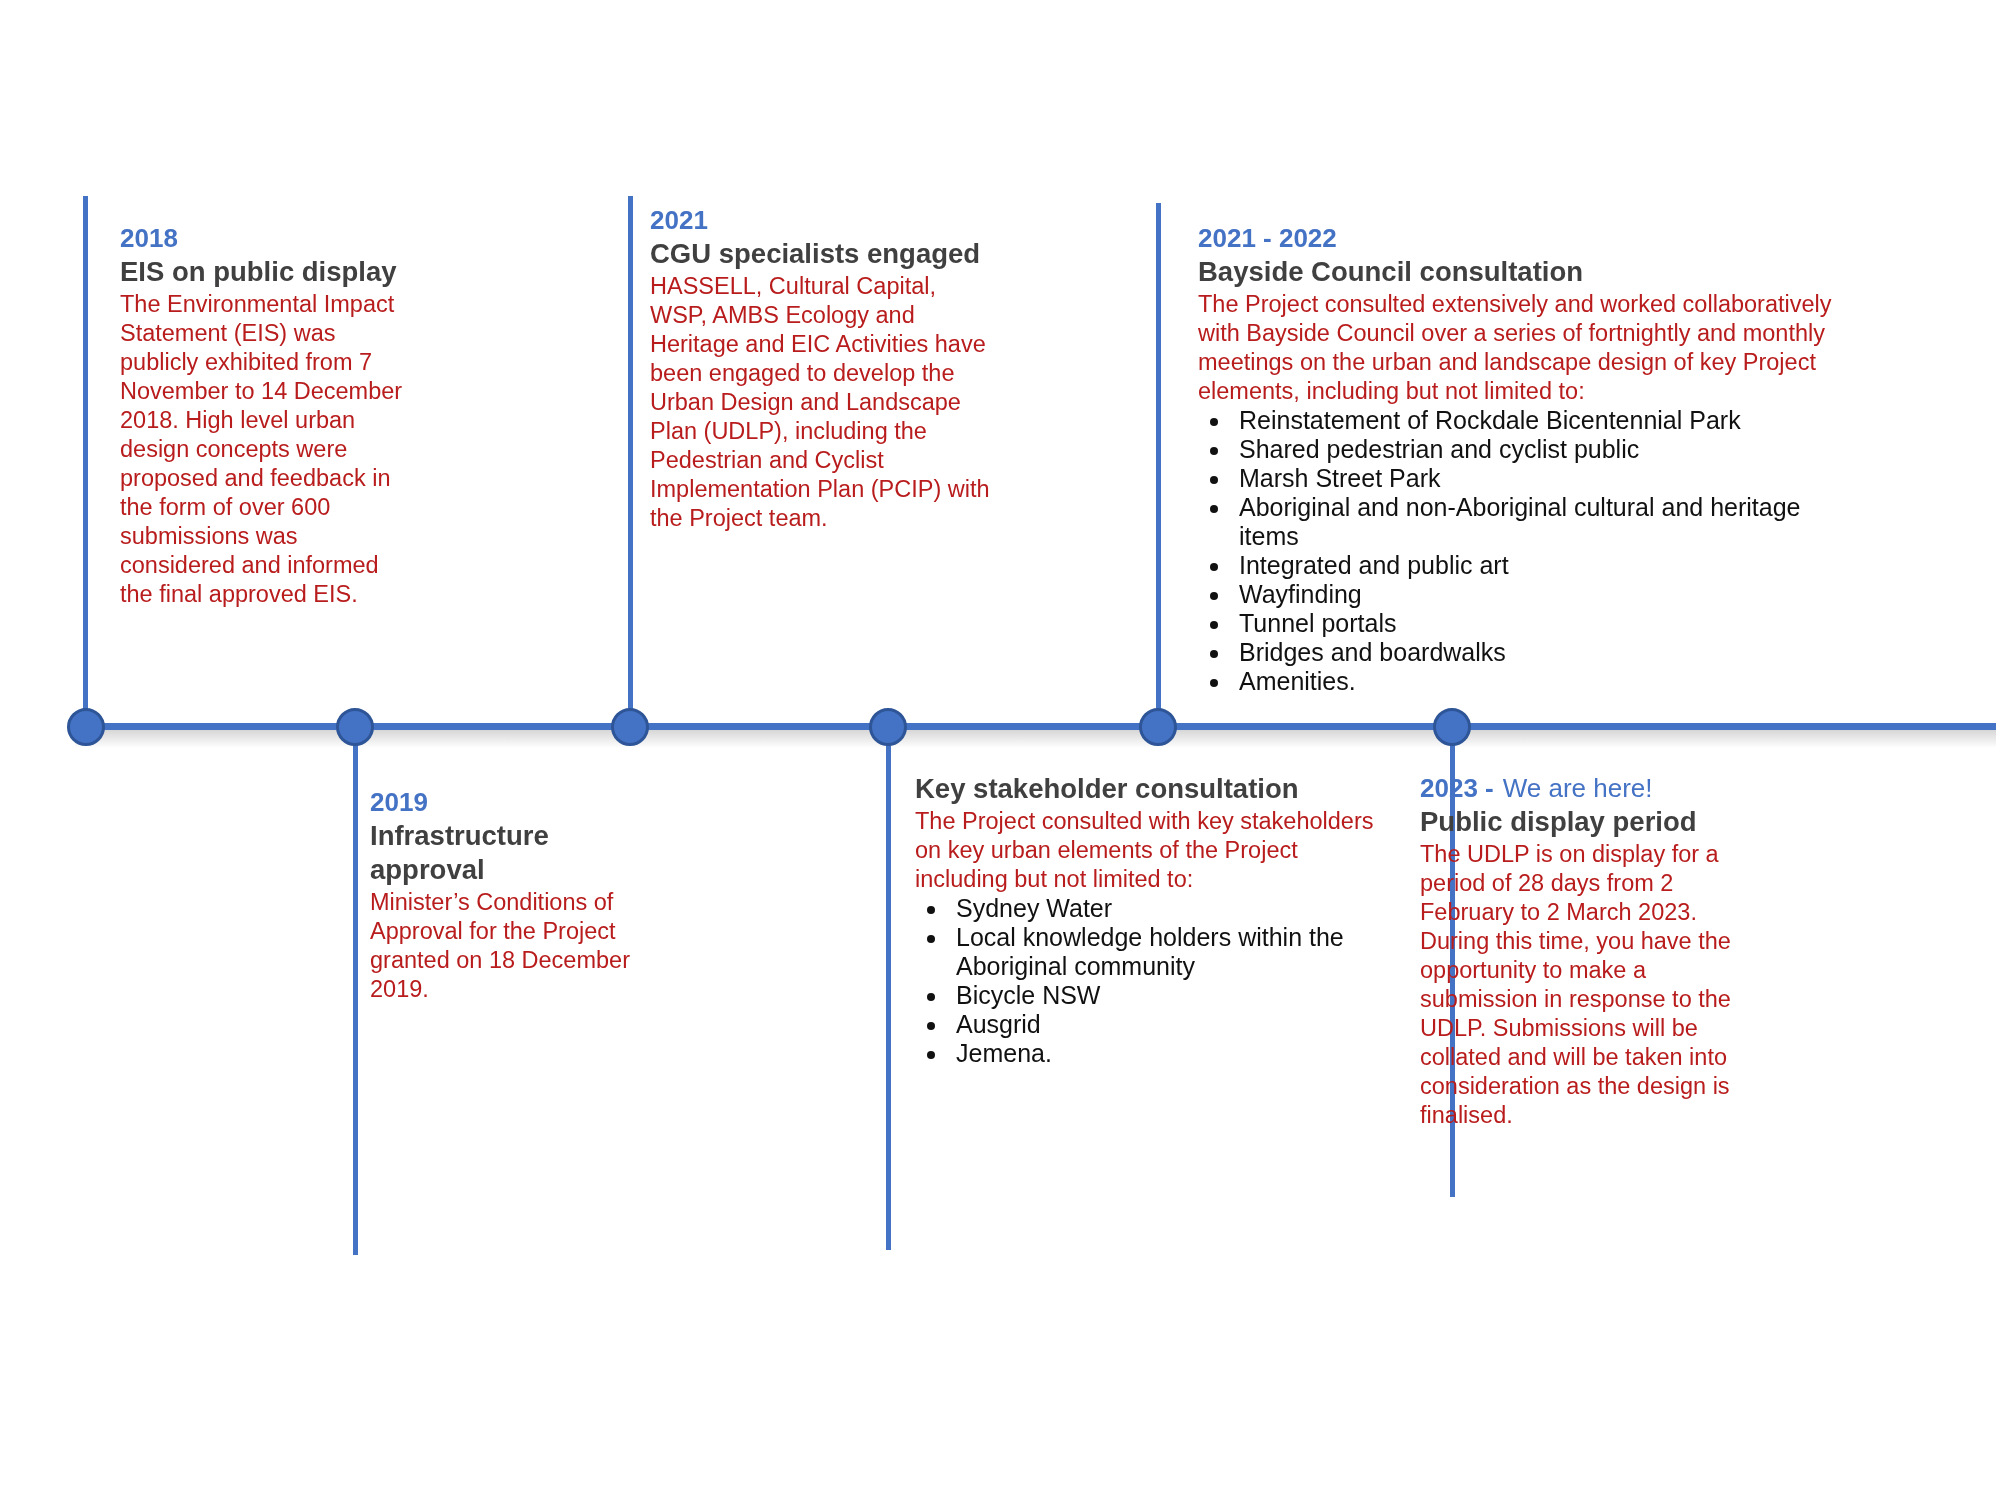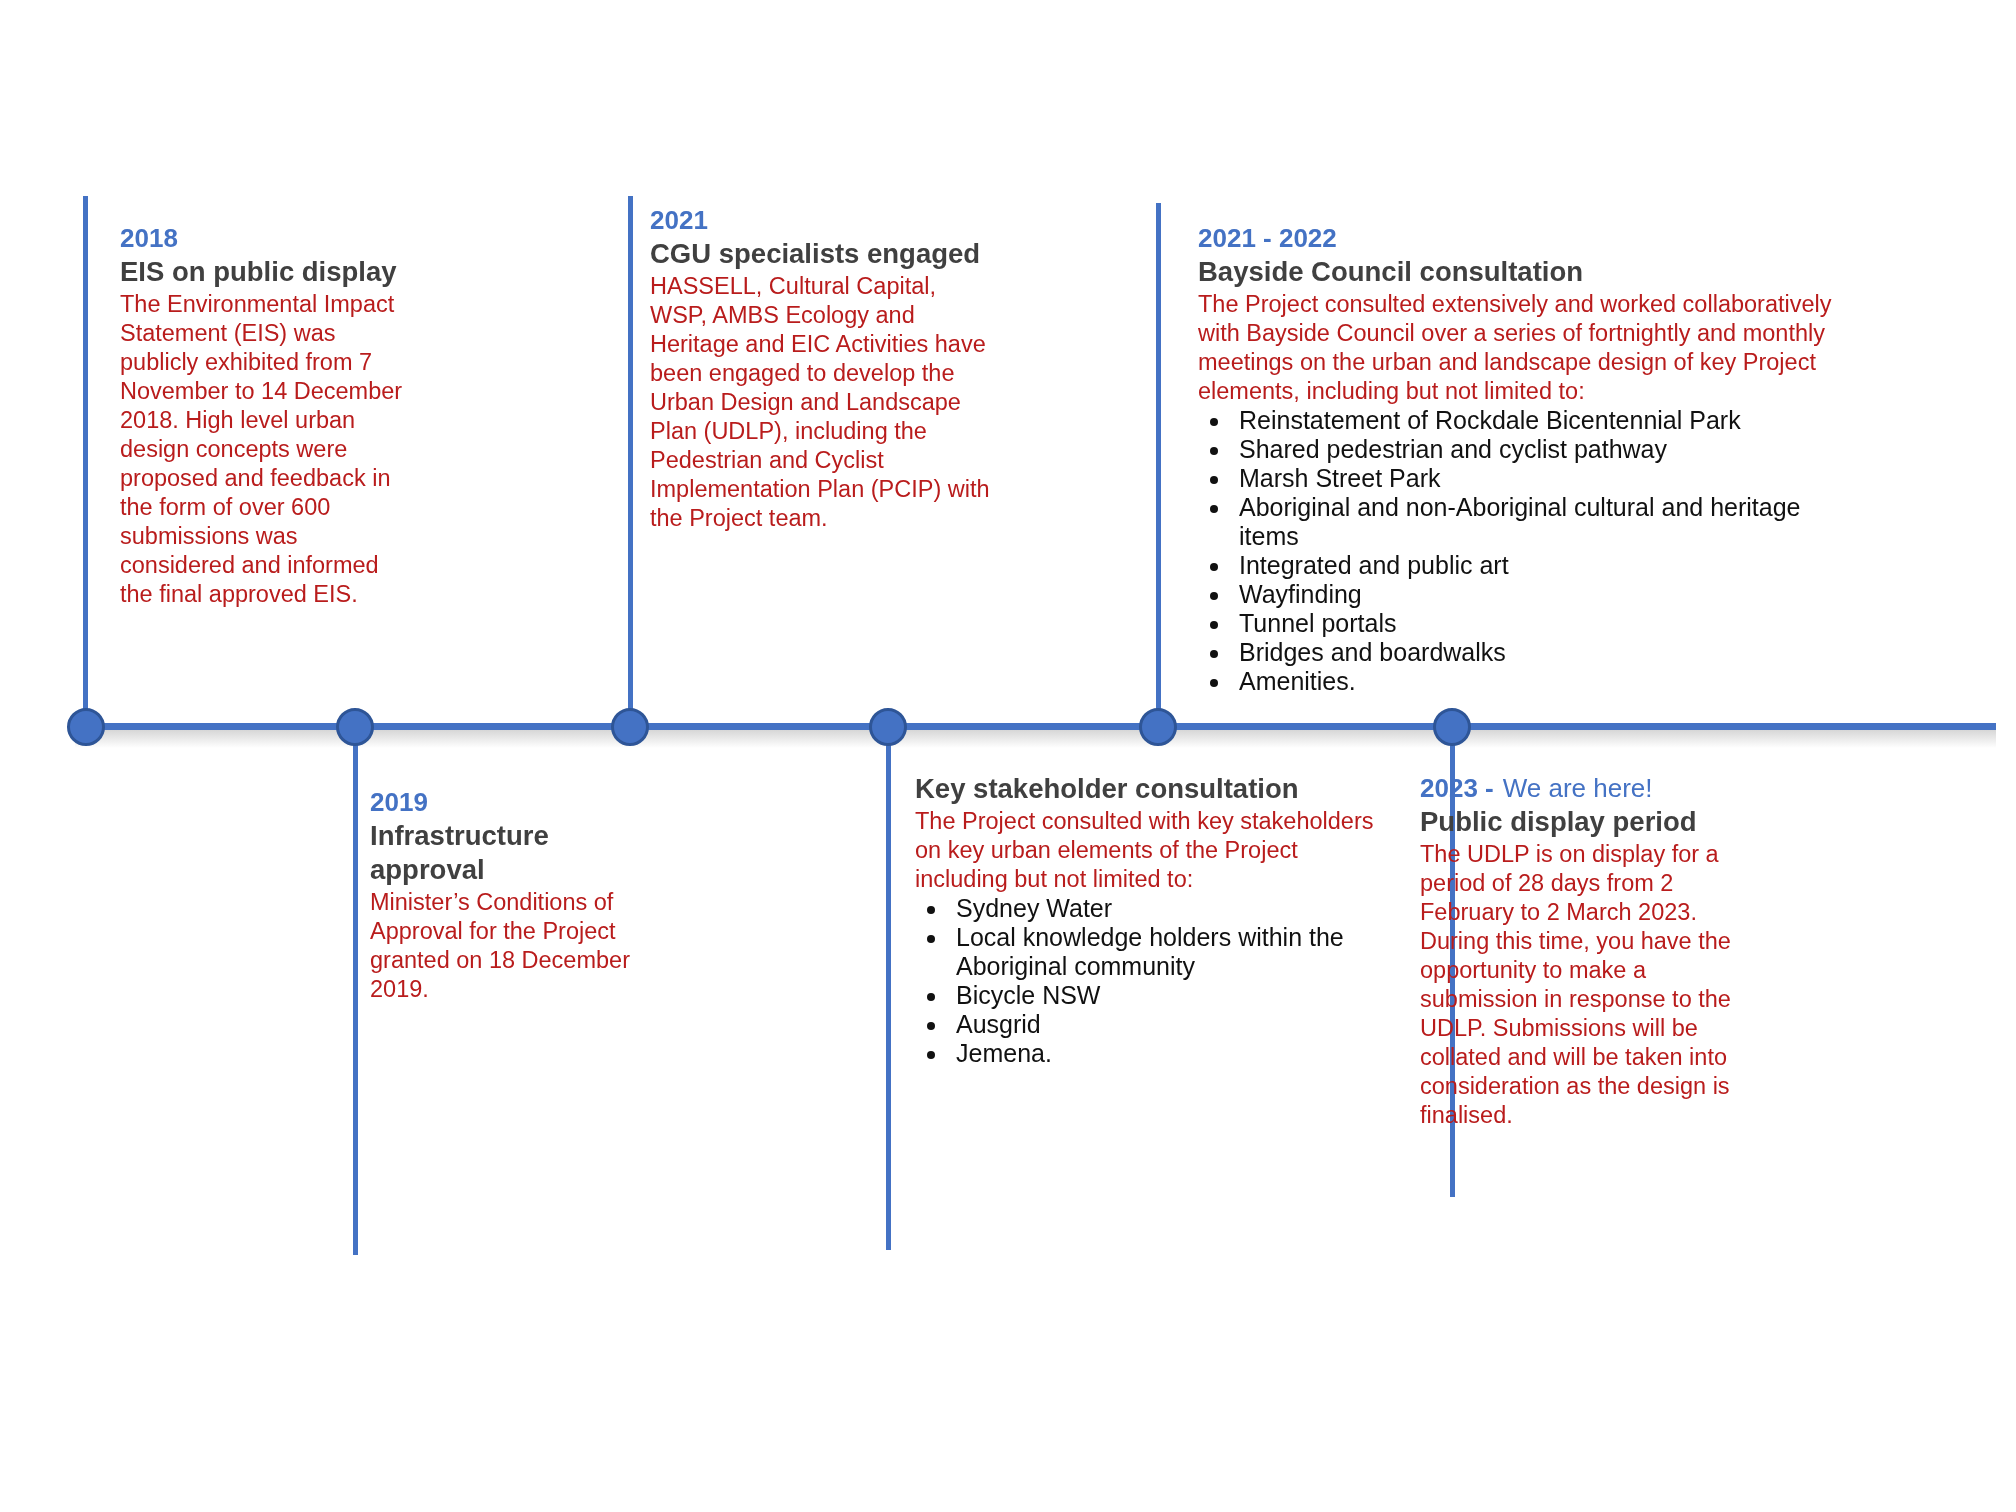--- a/index.html
+++ b/index.html
@@ -122,21 +122,21 @@
     <h4 class="title">CGU specialists engaged</h4>
     <p>HASSELL, Cultural Capital, WSP, AMBS Ecology and Heritage and EIC Activities have been engaged to develop the Urban Design and Landscape Plan (UDLP), including the Pedestrian and Cyclist Implementation Plan (PCIP) with the Project team.</p>
   </article>
 
   <article class="event" style="left:1198px; top:222px; width:648px;">
     <h3 class="year">2021 - 2022</h3>
     <h4 class="title">Bayside Council consultation</h4>
     <p>The Project consulted extensively and worked collaboratively with Bayside Council over a series of fortnightly and monthly meetings on the urban and landscape design of key Project elements, including but not limited to:</p>
     <ul>
       <li>Reinstatement of Rockdale Bicentennial Park</li>
-      <li>Shared pedestrian and cyclist pathway</li>
+      <li>Shared pedestrian and cyclist public</li>
       <li>Marsh Street Park</li>
       <li>Aboriginal and non-Aboriginal cultural and heritage items</li>
       <li>Integrated and public art</li>
       <li>Wayfinding</li>
       <li>Tunnel portals</li>
       <li>Bridges and boardwalks</li>
       <li>Amenities.</li>
     </ul>
   </article>
 

